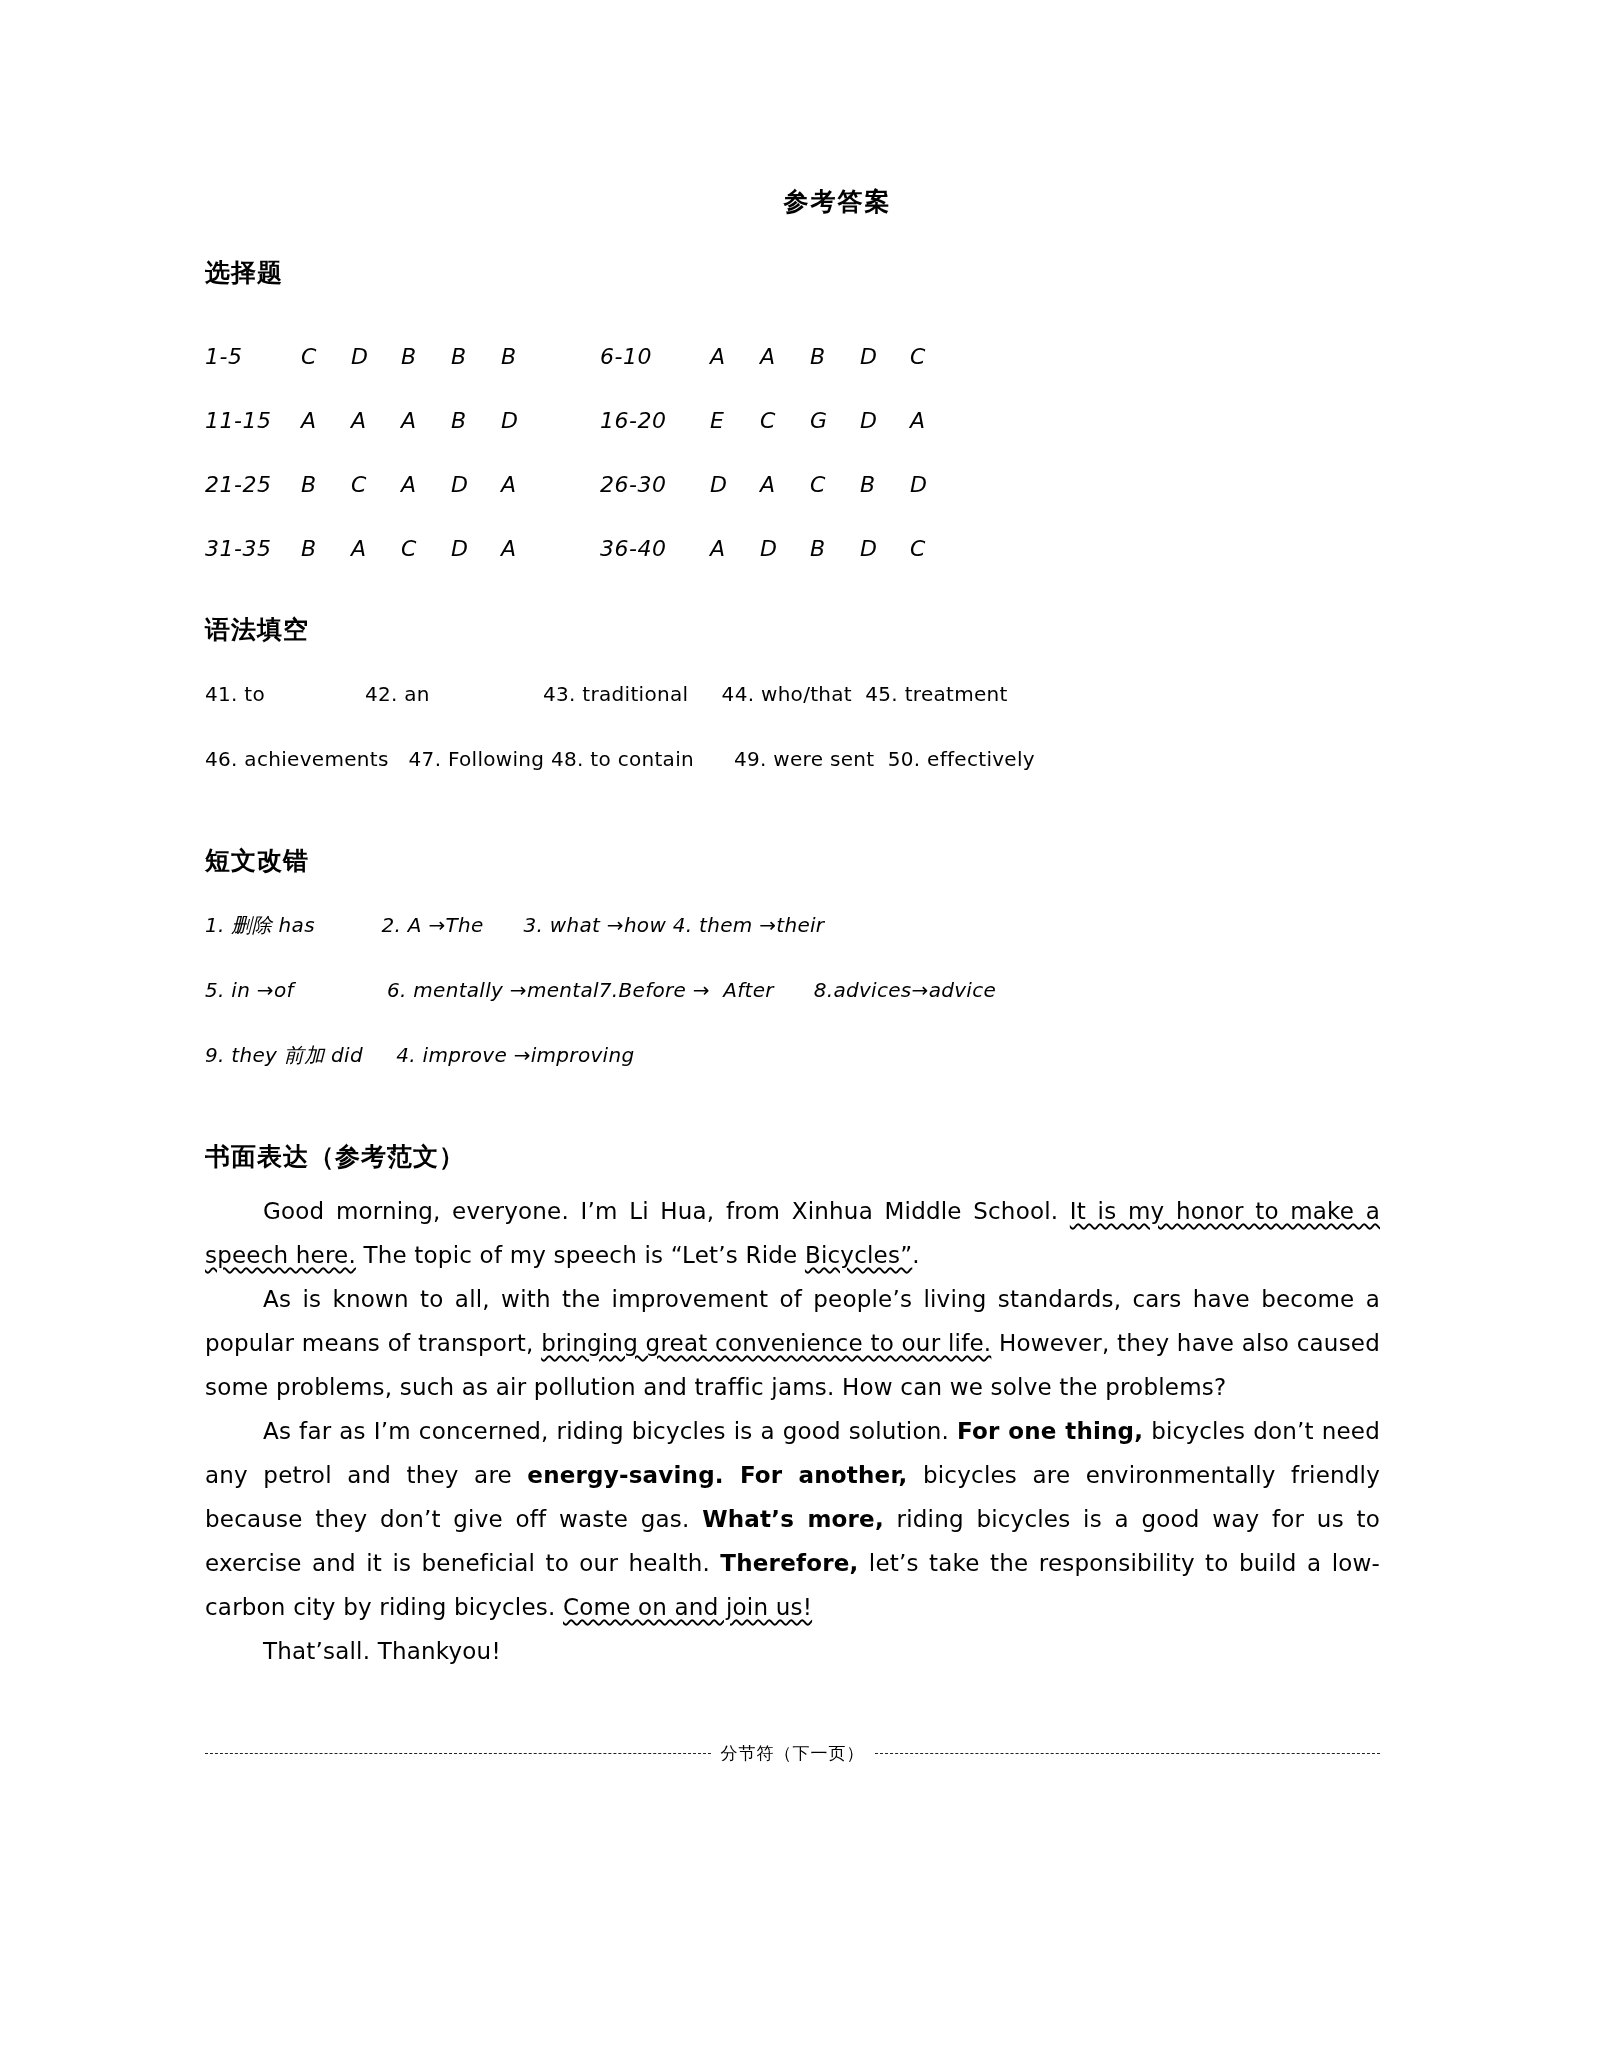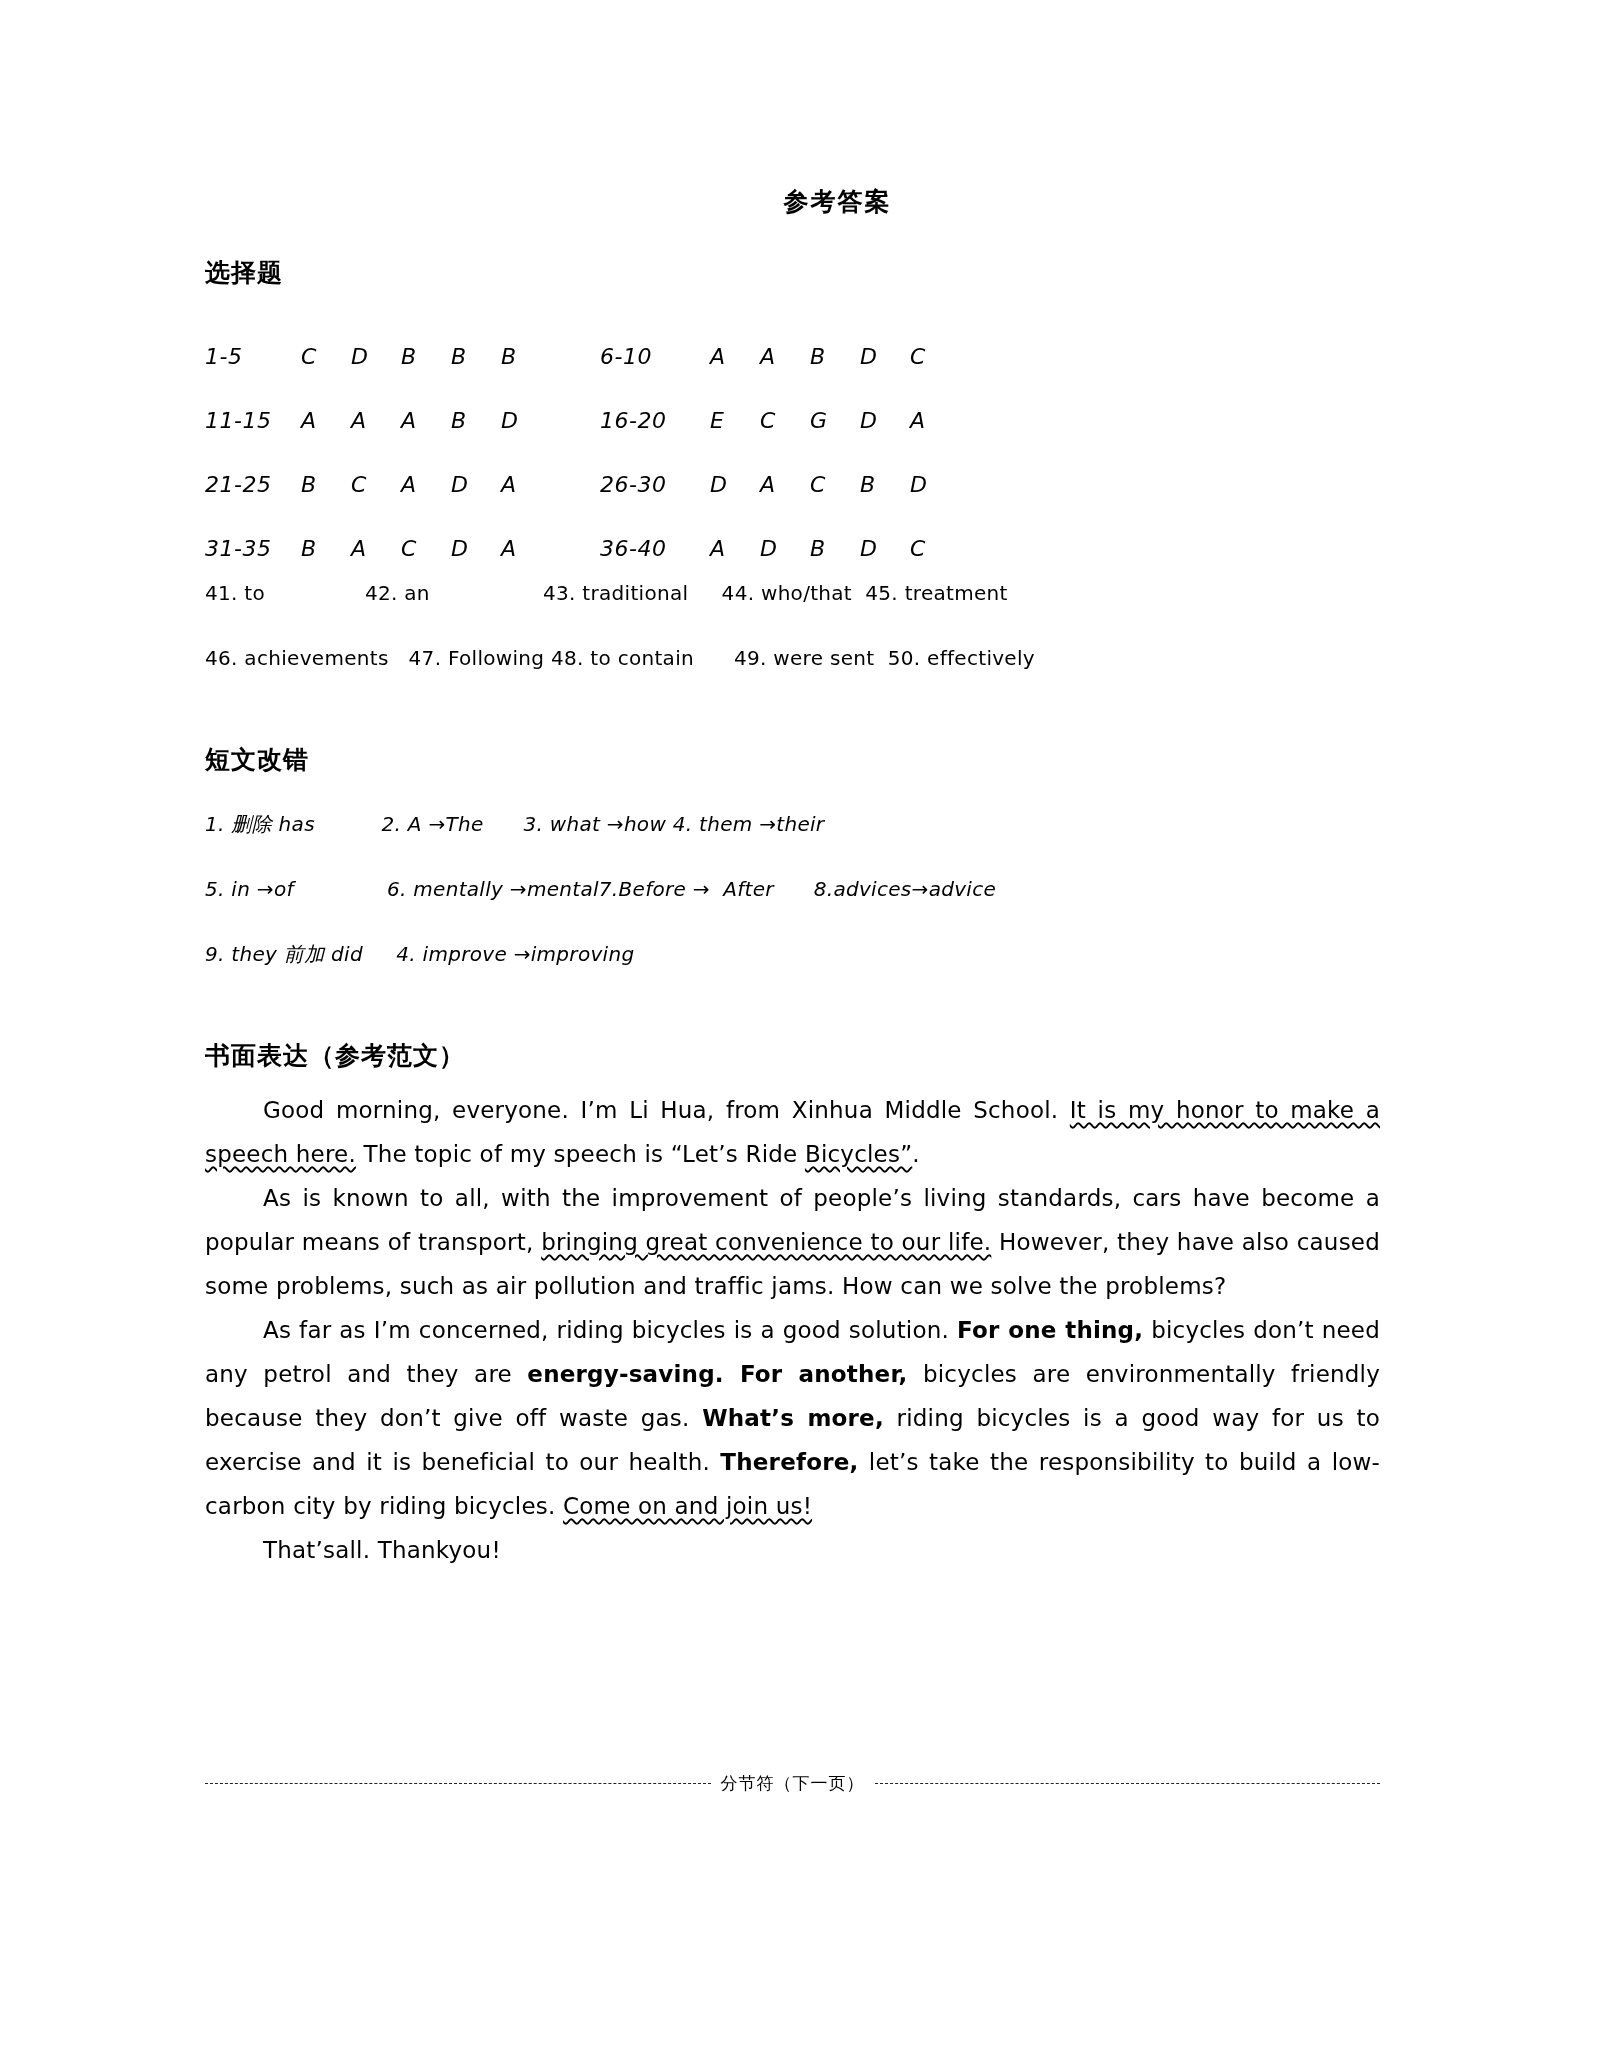--- a/index.html
+++ b/index.html
@@ -124,21 +124,20 @@
     position: absolute;
     left: 205px;
     top: 1742px;
     width: 1175px;
     display: flex;
     align-items: center;
     justify-content: center;
     font-family: "DejaVu Sans", "Liberation Sans", sans-serif;
     font-size: 17px;
     white-space: nowrap;
-    margin-top: 30px;
   }
   .sep-dash {
     flex: 1 1 auto;
     border-top: 1px dashed #222;
     height: 0;
   }
   .sep-label {
     padding: 0 10px;
     letter-spacing: 1px;
   }
@@ -227,20 +226,21 @@
           <span class="mcq-ans">A</span>
           <span class="mcq-ans">D</span>
           <span class="mcq-ans">B</span>
           <span class="mcq-ans">D</span>
           <span class="mcq-ans">C</span>
         </div>
       </div>
 
     </div>
 
+    <div class="section-head spaced">语法填空</div>
 
     <div class="flow-line">41. to               42. an                 43. traditional     44. who/that  45. treatment</div>
     <div class="flow-line">46. achievements   47. Following 48. to contain      49. were sent  50. effectively</div>
 
     <div class="section-head spaced">短文改错</div>
 
     <div class="flow-line italicish">1. 删除 has          2. A →The      3. what →how 4. them →their</div>
     <div class="flow-line italicish">5. in →of              6. mentally →mental7.Before →  After      8.advices→advice</div>
     <div class="flow-line italicish">9. they 前加 did     4. improve →improving</div>
 

